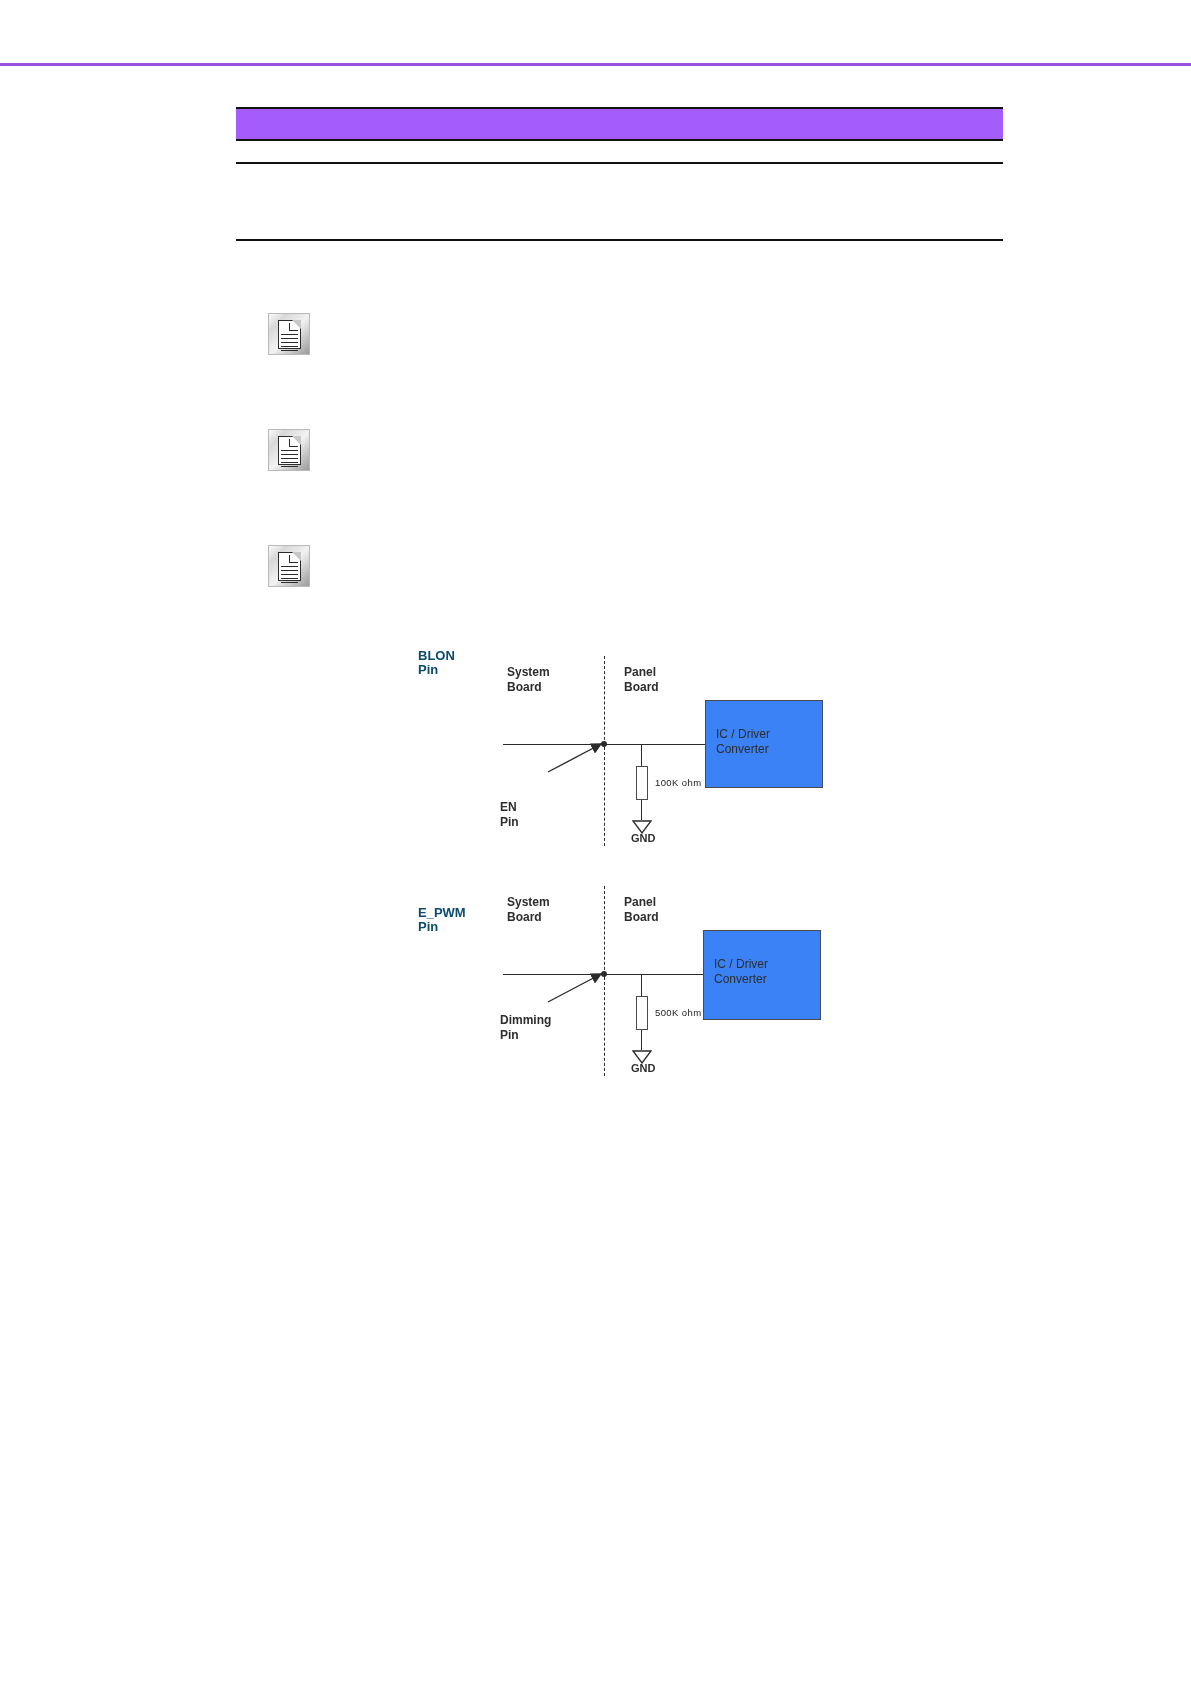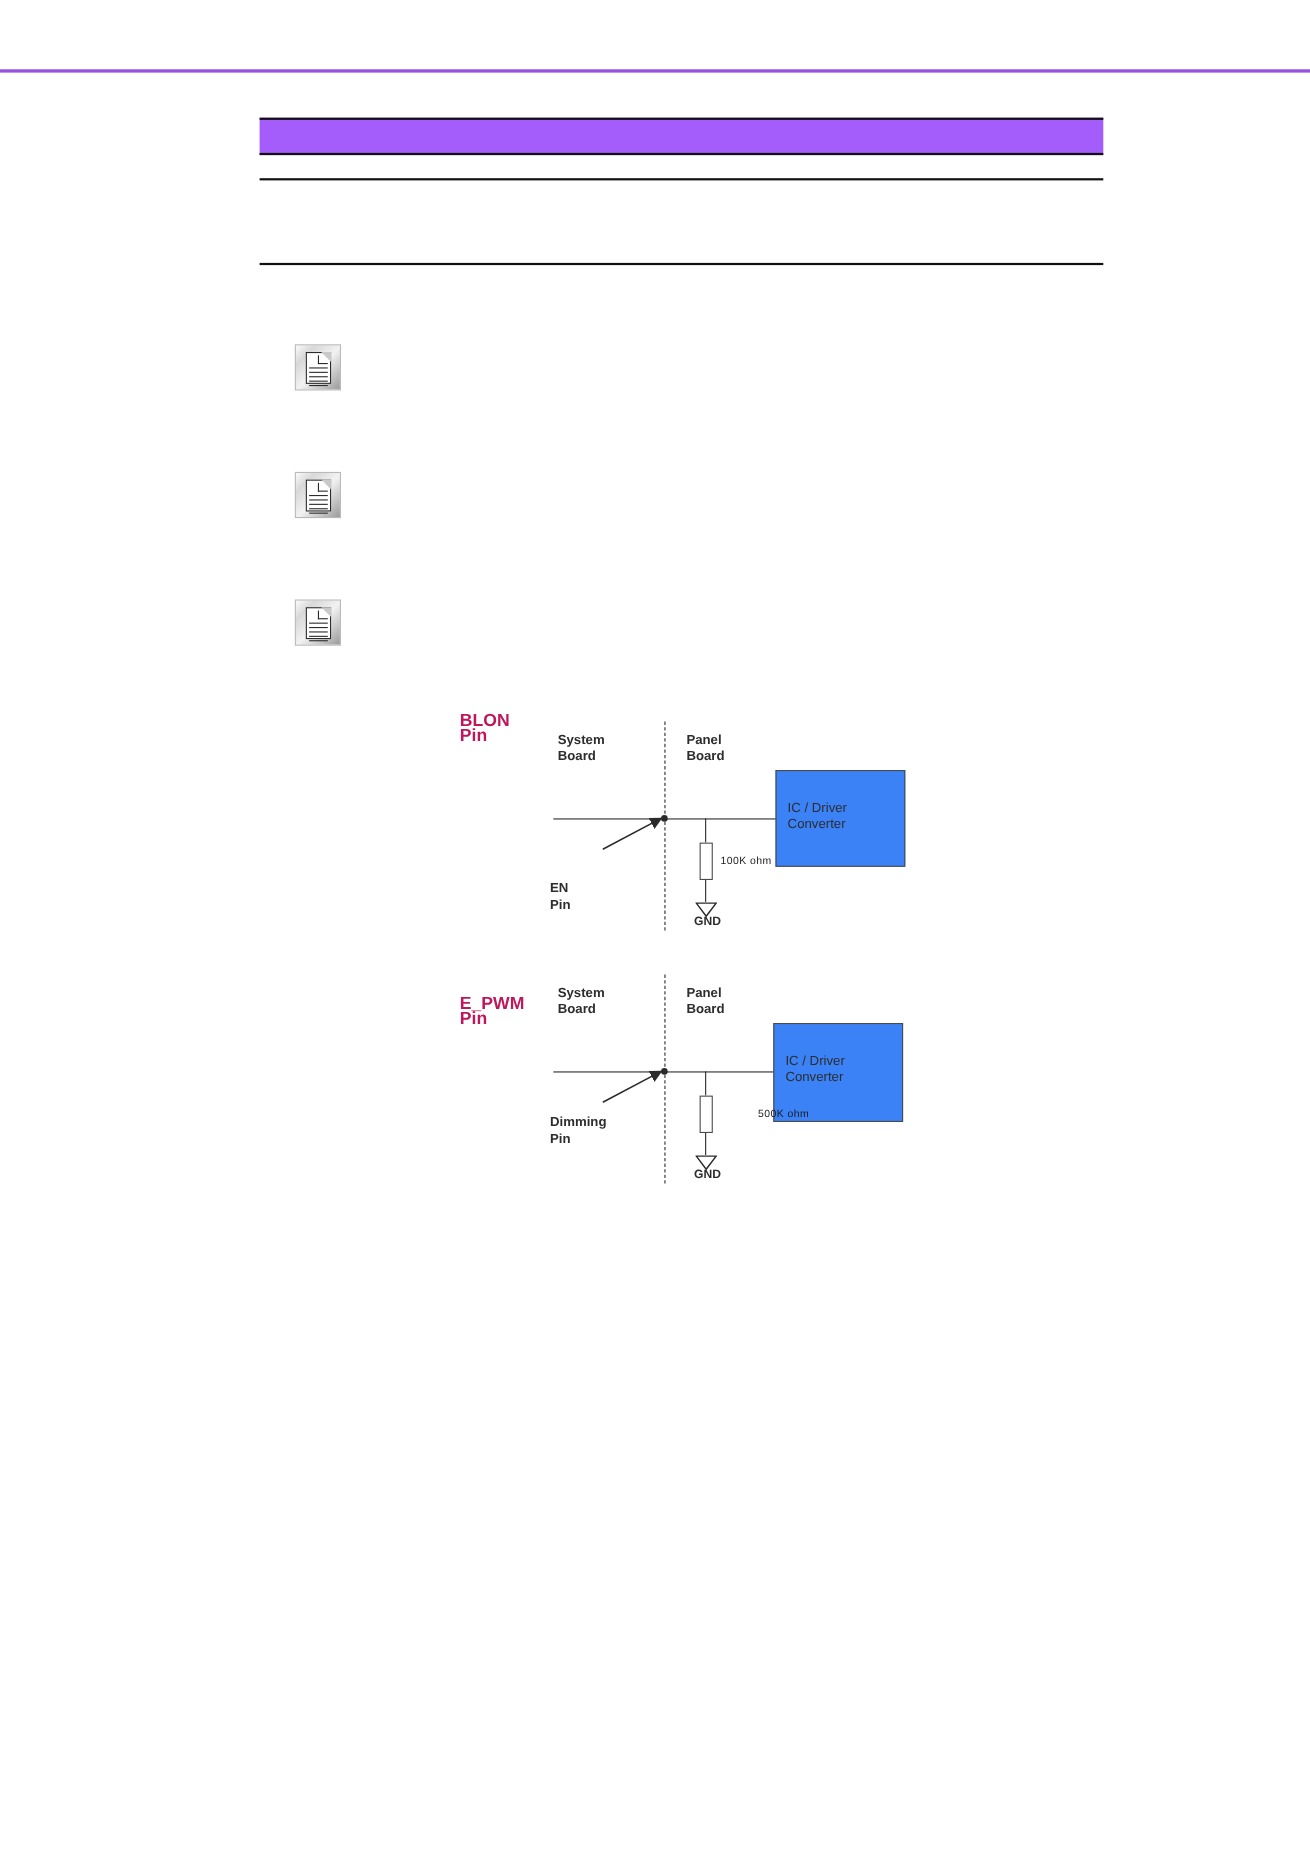--- a/index.html
+++ b/index.html
@@ -133,23 +133,23 @@
     line-height: 18px;
     color: #000000;
     white-space: pre-wrap;
   }
 
   
   .diagram { position: absolute; }
 
   .dg-title {
     position: absolute;
-    font-size: 16px;
+    font-size: 13px;
     font-weight: bold;
-    color: #be185d;
+    color: #0c4a6e;
     line-height: 14px;
     white-space: pre-line;
   }
   .dg-label {
     position: absolute;
     font-size: 12px;
     color: #2d2d2d;
     line-height: 15px;
     white-space: pre-line;
     font-weight: bold;
@@ -345,21 +345,21 @@
 
   <div class="dg-box" style="left:703px; top:930px; width:118px; height:90px;">
     <div class="cap">IC / Driver
 Converter</div>
   </div>
 
   <div class="dg-vline" style="left:641px; top:974px; height:22px;"></div>
   <div class="dg-res" style="left:636px; top:996px; height:34px;"></div>
   <div class="dg-vline" style="left:641px; top:1030px; height:20px;"></div>
 
-  <div class="dg-small" style="left:655px; top:1007px;margin-left:34px;">500K ohm</div>
+  <div class="dg-small" style="left:655px; top:1007px;">500K ohm</div>
 
   <div class="dg-gnd-wrap" style="left:632px; top:1050px;">
     <svg width="20" height="14" viewBox="0 0 20 14">
       <polygon points="1,1 19,1 10,13" fill="#ffffff" stroke="#2b2b2b" stroke-width="1.3"></polygon>
     </svg>
   </div>
   <div class="dg-label" style="left:631px; top:1061px; font-size:11px;">GND</div>
 </div>
 
 </body></html>

